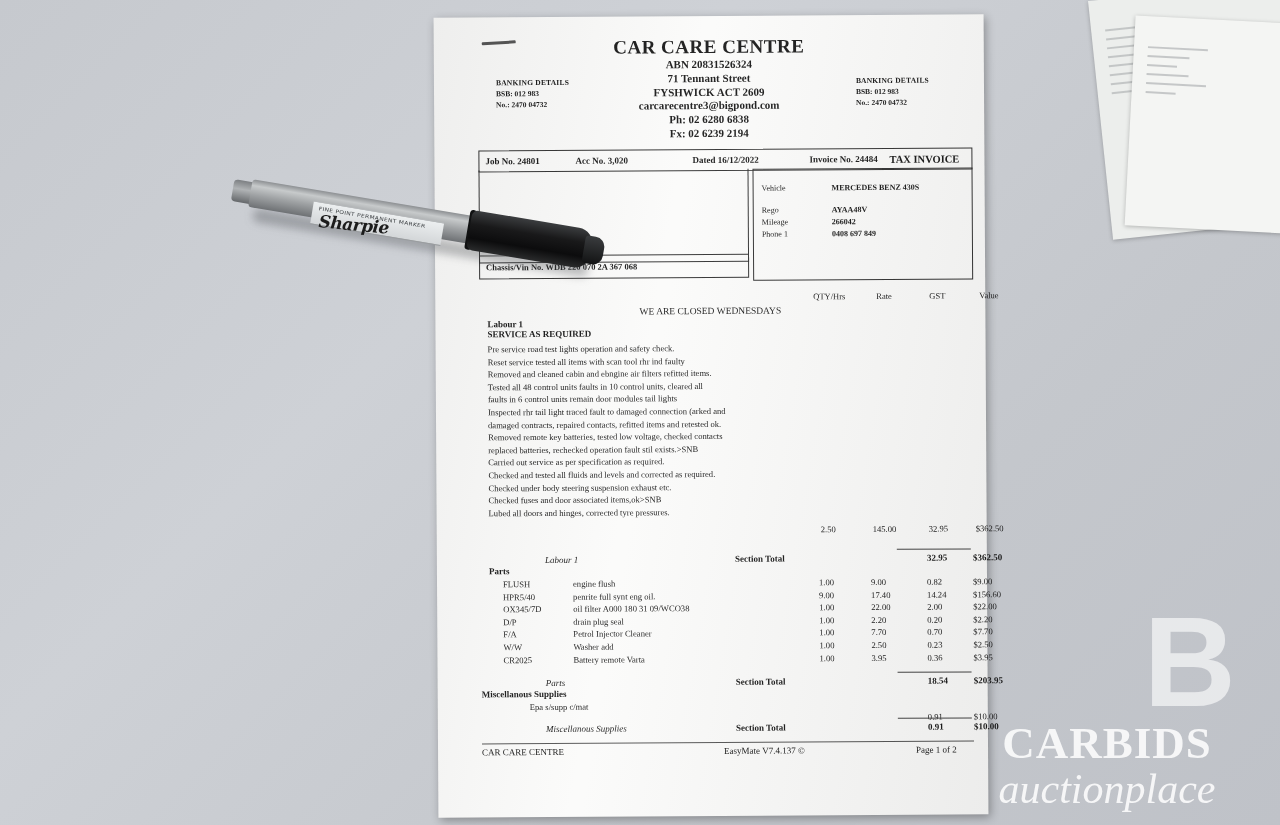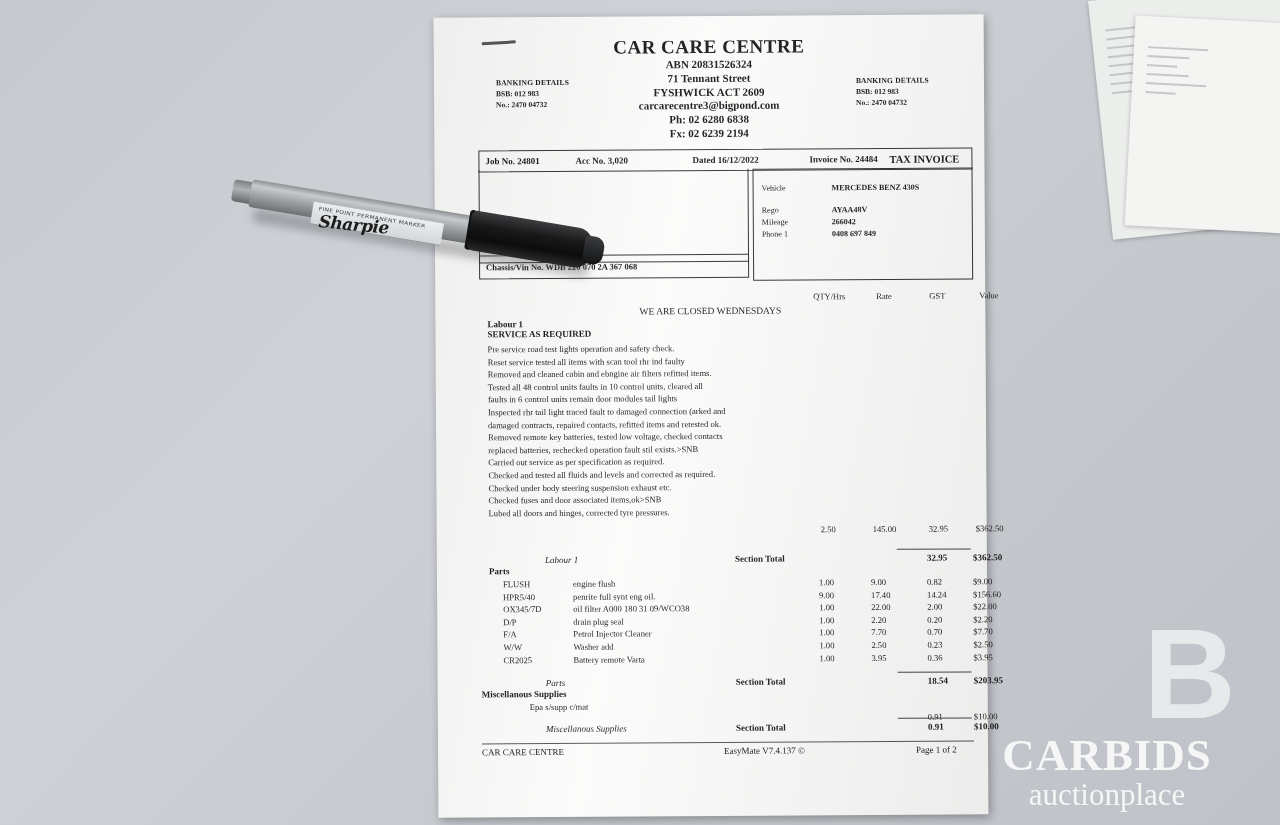--- a/index.html
+++ b/index.html
@@ -417,21 +417,22 @@
   }
   .wm-main {
     font-family: Liberation Serif, serif;
     font-weight: bold;
     font-size: 45px;
     color: rgba(255,255,255,0.85);
     letter-spacing: 1px;
   }
   .wm-sub {
     font-family: "Liberation Serif", serif;
-    font-size: 31px;
+    font-style: italic;
+    font-size: 42px;
     color: rgba(255,255,255,0.85);
     margin-top: -4px;
   }
 </style>
 </head>
 <body>
 
 <div id="scene">
 
   <div class="bg-paper" id="bg-paper-1">

